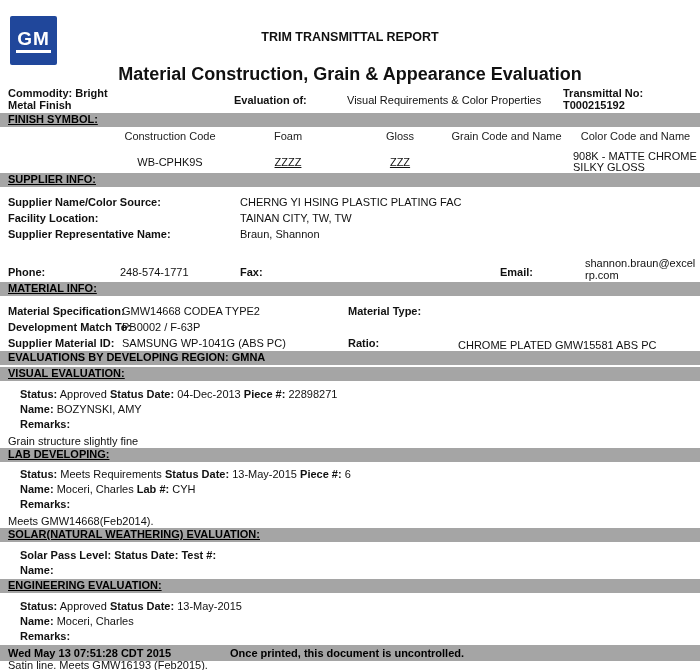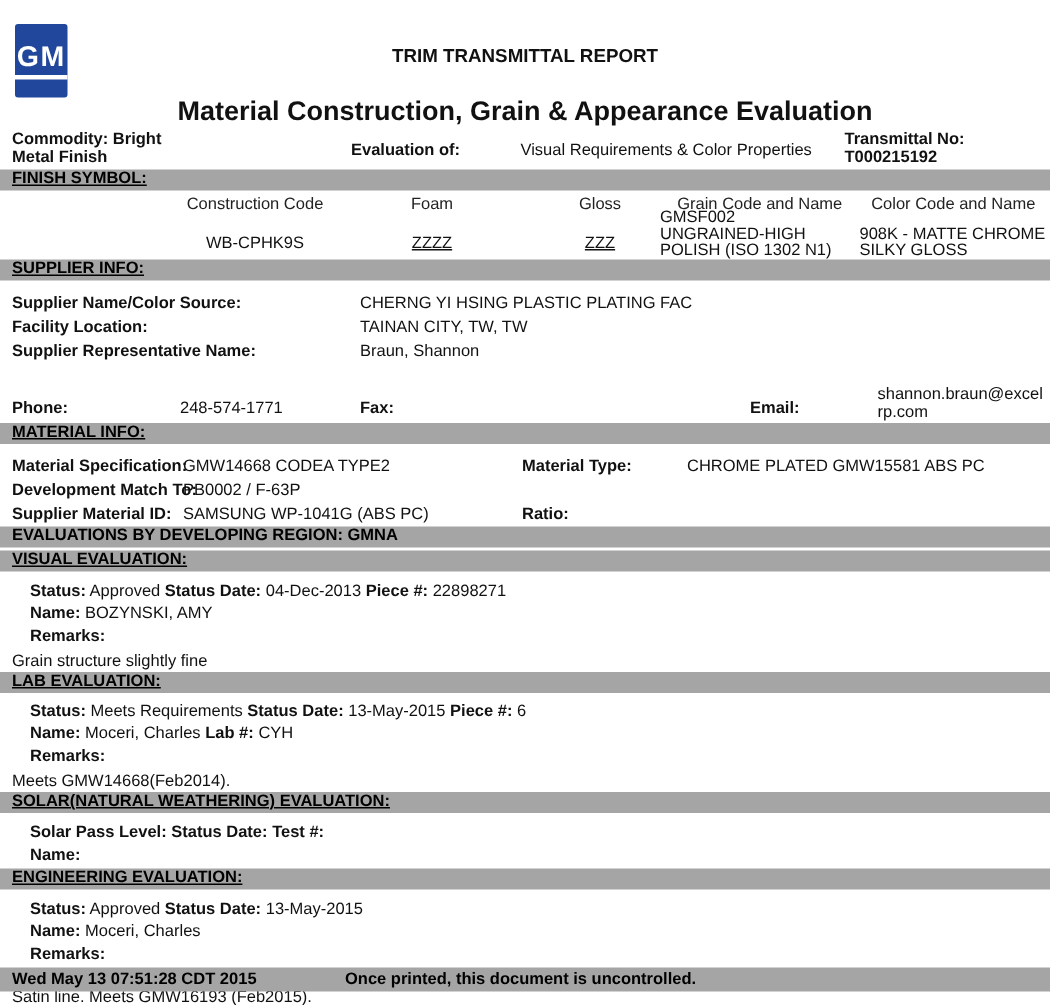--- a/index.html
+++ b/index.html
@@ -7,21 +7,21 @@
   #page {
     position:relative; width:700px; height:670px; background:#fff;
     font-family:"Liberation Sans","DejaVu Sans",sans-serif;
     font-size:11px; color:#111; overflow:hidden;
   }
   .abs { position:absolute; }
   b, .b { font-weight:bold; }
 
   
   .logo {
-    position:absolute; left:10px; top:16px; width:35px; height:49px;
+    position:absolute; left:10px; top:16px; width:47px; height:49px;
     background:#20479b; border-radius:2px; display:flex; align-items:center; justify-content:center;
   }
   .logo-text {
     color:#fff; font-weight:bold; font-size:19px; letter-spacing:1px;
     border-bottom:3px solid #fff; padding:0 1px 1px 1px; line-height:20px;
   }
   .doc-title { position:absolute; left:0; top:30px; width:100%; text-align:center; font-weight:bold; font-size:12.5px; }
   .doc-subtitle { position:absolute; left:0; top:64px; width:100%; text-align:center; font-weight:bold; font-size:18px; }
   .two-line { line-height:11.5px; }
 
@@ -39,21 +39,21 @@
   .row span { position:absolute; top:2px; white-space:nowrap; }
   .l0 { left:8px; font-weight:bold; }
   .v1 { left:120px; }
   .l2 { left:230px; font-weight:bold; }
   .v2 { left:345px; }
   .l3 { left:460px; font-weight:bold; }
   .v3 { left:570px; }
   .vs { left:240px; }
   .vm1 { left:122px; }
   .lm2 { left:348px; font-weight:bold; }
-  .vm2 { left:458px; }
+  .vm2 { left:458px;margin-top:34px; }
   .remark-text { position:relative; height:15px; padding:2px 0 0 8px; }
 
   
   .finish-table { position:relative; height:46px; }
   .ft-head { position:absolute; top:3px; text-align:center; color:#222; }
   .ft-val { position:absolute; top:29px; text-align:center; }
   .ft-left { position:absolute; text-align:left; line-height:11px; white-space:nowrap; }
   .und { text-decoration:underline; }
 
   
@@ -105,25 +105,20 @@
     <div class="ft-head" style="left:100px; width:140px;">Construction Code</div>
     <div class="ft-head" style="left:253px; width:70px;">Foam</div>
     <div class="ft-head" style="left:365px; width:70px;">Gloss</div>
     <div class="ft-head" style="left:440px; width:133px;">Grain Code and Name</div>
     <div class="ft-head" style="left:573px; width:125px;">Color Code and Name</div>
 
     <div class="ft-val" style="left:100px; width:140px;">WB-CPHK9S</div>
     <div class="ft-val und" style="left:253px; width:70px;">ZZZZ</div>
     <div class="ft-val und" style="left:365px; width:70px;">ZZZ</div>
 
-    <div class="ft-left" style="left:440px; top:13px;">
-      <div>GMSF002</div>
-      <div>UNGRAINED-HIGH</div>
-      <div>POLISH (ISO 1302 N1)</div>
-    </div>
     <div class="ft-left" style="left:573px; top:24px;">
       <div>908K - MATTE CHROME</div>
       <div>SILKY GLOSS</div>
     </div>
   </div>
 
   <div class="bar">
     <span class="u">SUPPLIER INFO:</span>
   </div>
   <div class="pt3">
@@ -192,21 +187,21 @@
       <span class="l0">Name:</span>
       <span class="v1">BOZYNSKI, AMY</span>
     </div>
     <div class="row15">
       <span class="l0">Remarks:</span>
     </div>
     <div class="remark-text">Grain structure slightly fine</div>
   </div>
 
   <div class="bar">
-    <span class="u">LAB EVALUATION:</span>
+    <span class="u">LAB DEVELOPING:</span>
   </div>
   <div class="pt6">
     <div class="row15">
       <span class="l0">Status:</span>
       <span class="v1">Meets Requirements</span>
       <span class="l2">Status Date:</span>
       <span class="v2">13-May-2015</span>
       <span class="l3">Piece #:</span>
       <span class="v3">6</span>
     </div>

